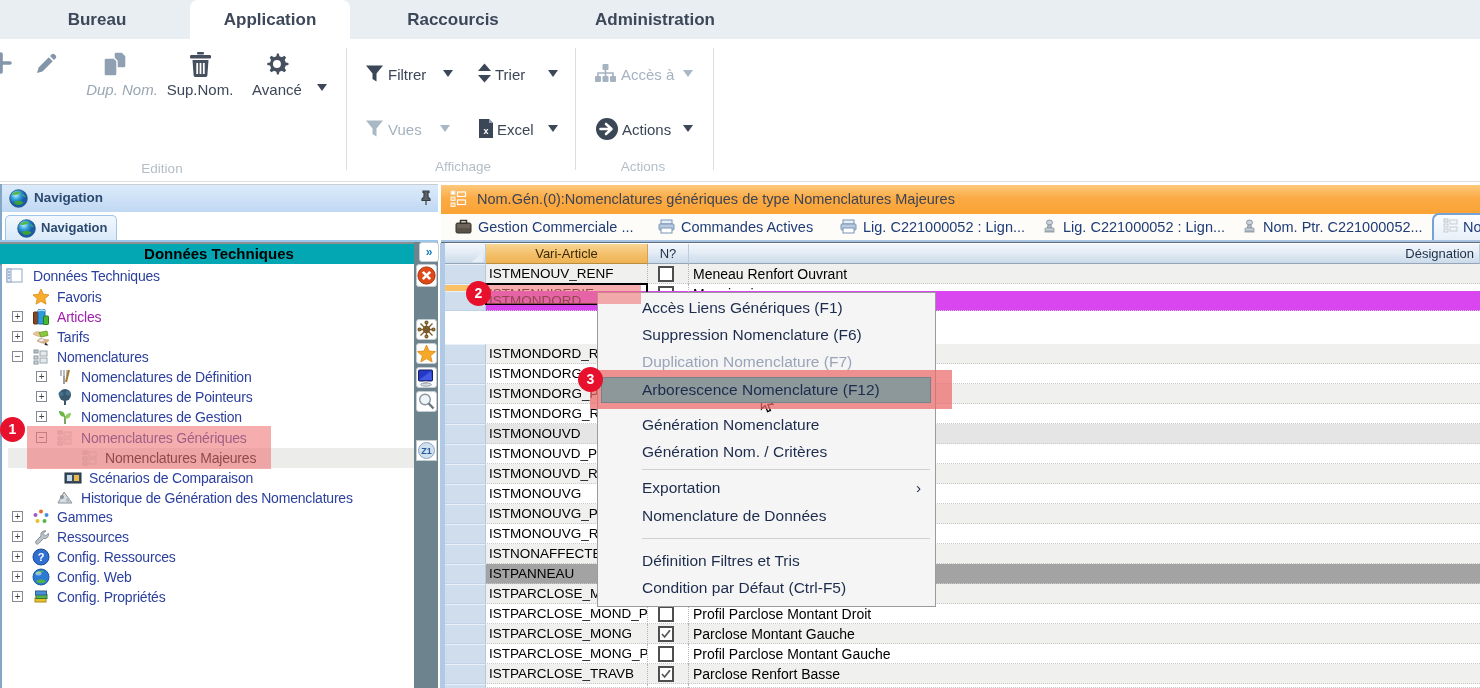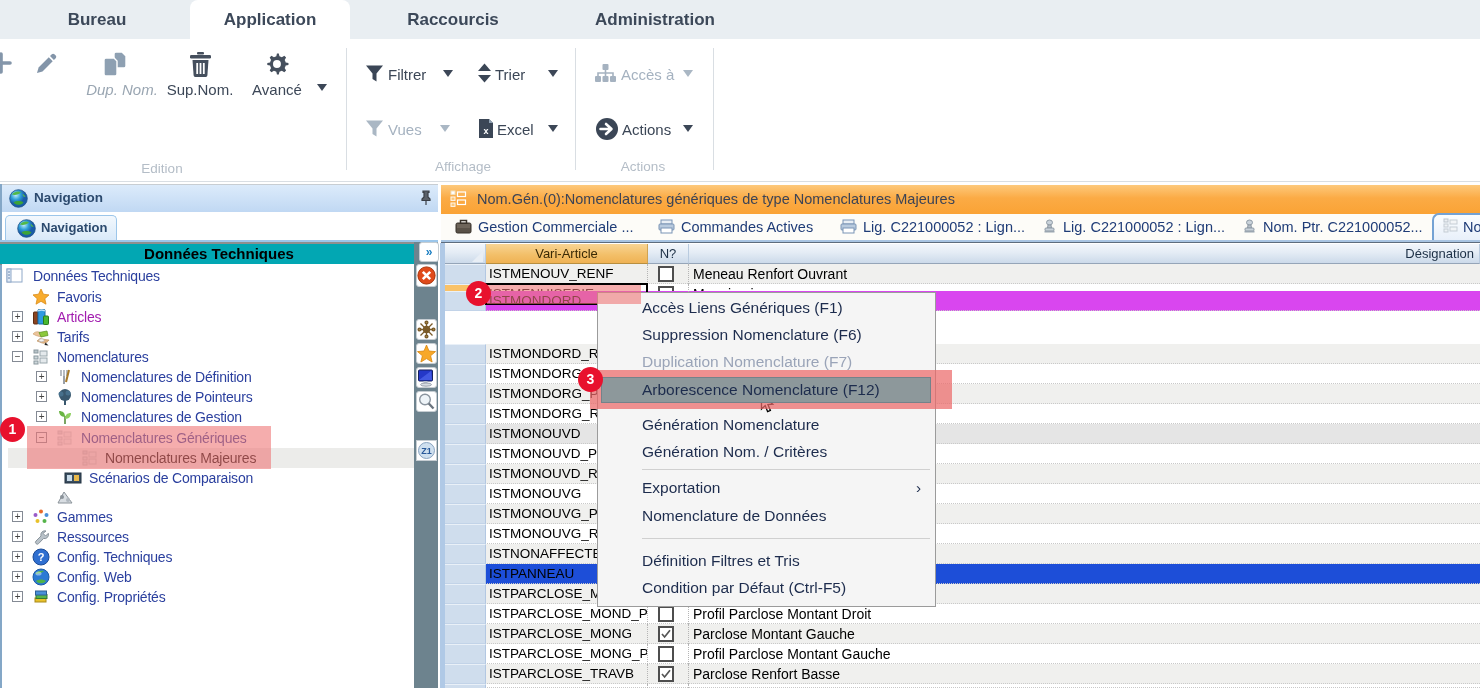--- a/index.html
+++ b/index.html
@@ -353,20 +353,21 @@
             <rect x="10" y="6" width="5" height="6" fill="#e8b84a"></rect>
           </svg></div>
         <span style="position:absolute; left:81px; color:#2a3f9e;">Scénarios de Comparaison</span>
       </div>
 <div class="treerow" style="left:0; top:488px; width:414px;">
         <div class="sicon" style="left:56px;"><svg width="18" height="18" viewBox="0 0 18 18">
             <path d="M2 14 L8 3 L16 14 Z" fill="#d8dde2" stroke="#8a9299"></path>
             <circle cx="6" cy="8" r="2" fill="#8a9299"></circle>
             <circle cx="12" cy="11" r="2" fill="#b0b8bf"></circle>
           </svg></div>
+        <span style="position:absolute; left:81px; color:#2a3f9e;">Historique de Génération des Nomenclatures</span>
       </div>
 <div class="treerow" style="left:0; top:507px; width:414px;">
         <div class="expander" style="left:12px;">+</div>
         <div class="sicon" style="left:32px;"><svg width="18" height="18" viewBox="0 0 18 18">
             <g fill="none">
               <circle cx="9" cy="3.5" r="2" fill="#e86a2a"></circle>
               <circle cx="14.5" cy="7" r="2" fill="#4a90d9"></circle>
               <circle cx="12.5" cy="13" r="2" fill="#55b44a"></circle>
               <circle cx="5.5" cy="13" r="2" fill="#e8c12a"></circle>
               <circle cx="3.5" cy="7" r="2" fill="#9a5ac8"></circle>
@@ -380,21 +381,21 @@
             <path d="M14 3 a4 4 0 0 0 -5 5 L4 13 a1.8 1.8 0 0 0 2.6 2.6 L11.5 10.5 a4 4 0 0 0 4.8 -5.2 L13.6 8 L11 5.4 Z" fill="#b9c2c9" stroke="#8a949c"></path>
           </svg></div>
         <span style="position:absolute; left:57px; color:#2a3f9e;">Ressources</span>
       </div>
 <div class="treerow" style="left:0; top:547px; width:414px;">
         <div class="expander" style="left:12px;">+</div>
         <div class="sicon" style="left:32px;"><svg width="18" height="18" viewBox="0 0 18 18">
             <circle cx="9" cy="9" r="8" fill="#2f6fd0" stroke="#1c4c97"></circle>
             <text x="9" y="13" font-size="11" font-weight="bold" fill="#fff" text-anchor="middle" font-family="Liberation Sans">?</text>
           </svg></div>
-        <span style="position:absolute; left:57px; color:#2a3f9e;">Config. Techniques</span>
+        <span style="position:absolute; left:57px; color:#2a3f9e;">Config. Ressources</span>
       </div>
 <div class="treerow" style="left:0; top:567px; width:414px;">
         <div class="expander" style="left:12px;">+</div>
         <div class="sicon" style="left:32px;"><svg width="18" height="18" viewBox="0 0 18 18">
             <circle cx="9" cy="9" r="8" fill="#2d7ad4"></circle>
             <path d="M3 6 C5 3 9 2 12 3 C10 5 6 6 3 6 Z" fill="#4fb348"></path>
             <path d="M4 13 C7 11 11 11 14 13 C12 16 6 16 4 13 Z" fill="#4fb348"></path>
             <circle cx="9" cy="9" r="8" fill="none" stroke="#1b5ba8"></circle>
             <ellipse cx="6.5" cy="5.5" rx="3" ry="2" fill="rgba(255,255,255,0.45)"></ellipse>
           </svg></div>
@@ -593,21 +594,21 @@
         <div class="cellv">ISTMONOUVG_R</div>
         <div class="celln"></div>
         <div class="celld"></div>
       </div>
 <div class="trow" style="top:544px; height:20px; background:#f0f0ee; border-bottom:1px dotted #c9c9c9;">
         <div class="leader" style="background:#cfdded;"></div>
         <div class="cellv">ISTNONAFFECTE</div>
         <div class="celln"></div>
         <div class="celld"></div>
       </div>
-<div class="trow" style="top:564px; height:20px; background:#1d4ed8; border-bottom:1px dotted #c9c9c9;">
+<div class="trow" style="top:564px; height:20px; background:#a3a3a3; border-bottom:1px dotted #c9c9c9;">
         <div class="leader" style="background:#cfdded;"></div>
         <div class="cellv">ISTPANNEAU</div>
         <div class="celln"></div>
         <div class="celld"></div>
       </div>
 <div class="trow" style="top:584px; height:20px; background:#f0f0ee; border-bottom:1px dotted #c9c9c9;">
         <div class="leader" style="background:#cfdded;"></div>
         <div class="cellv">ISTPARCLOSE_M</div>
         <div class="celln"></div>
         <div class="celld"></div>

